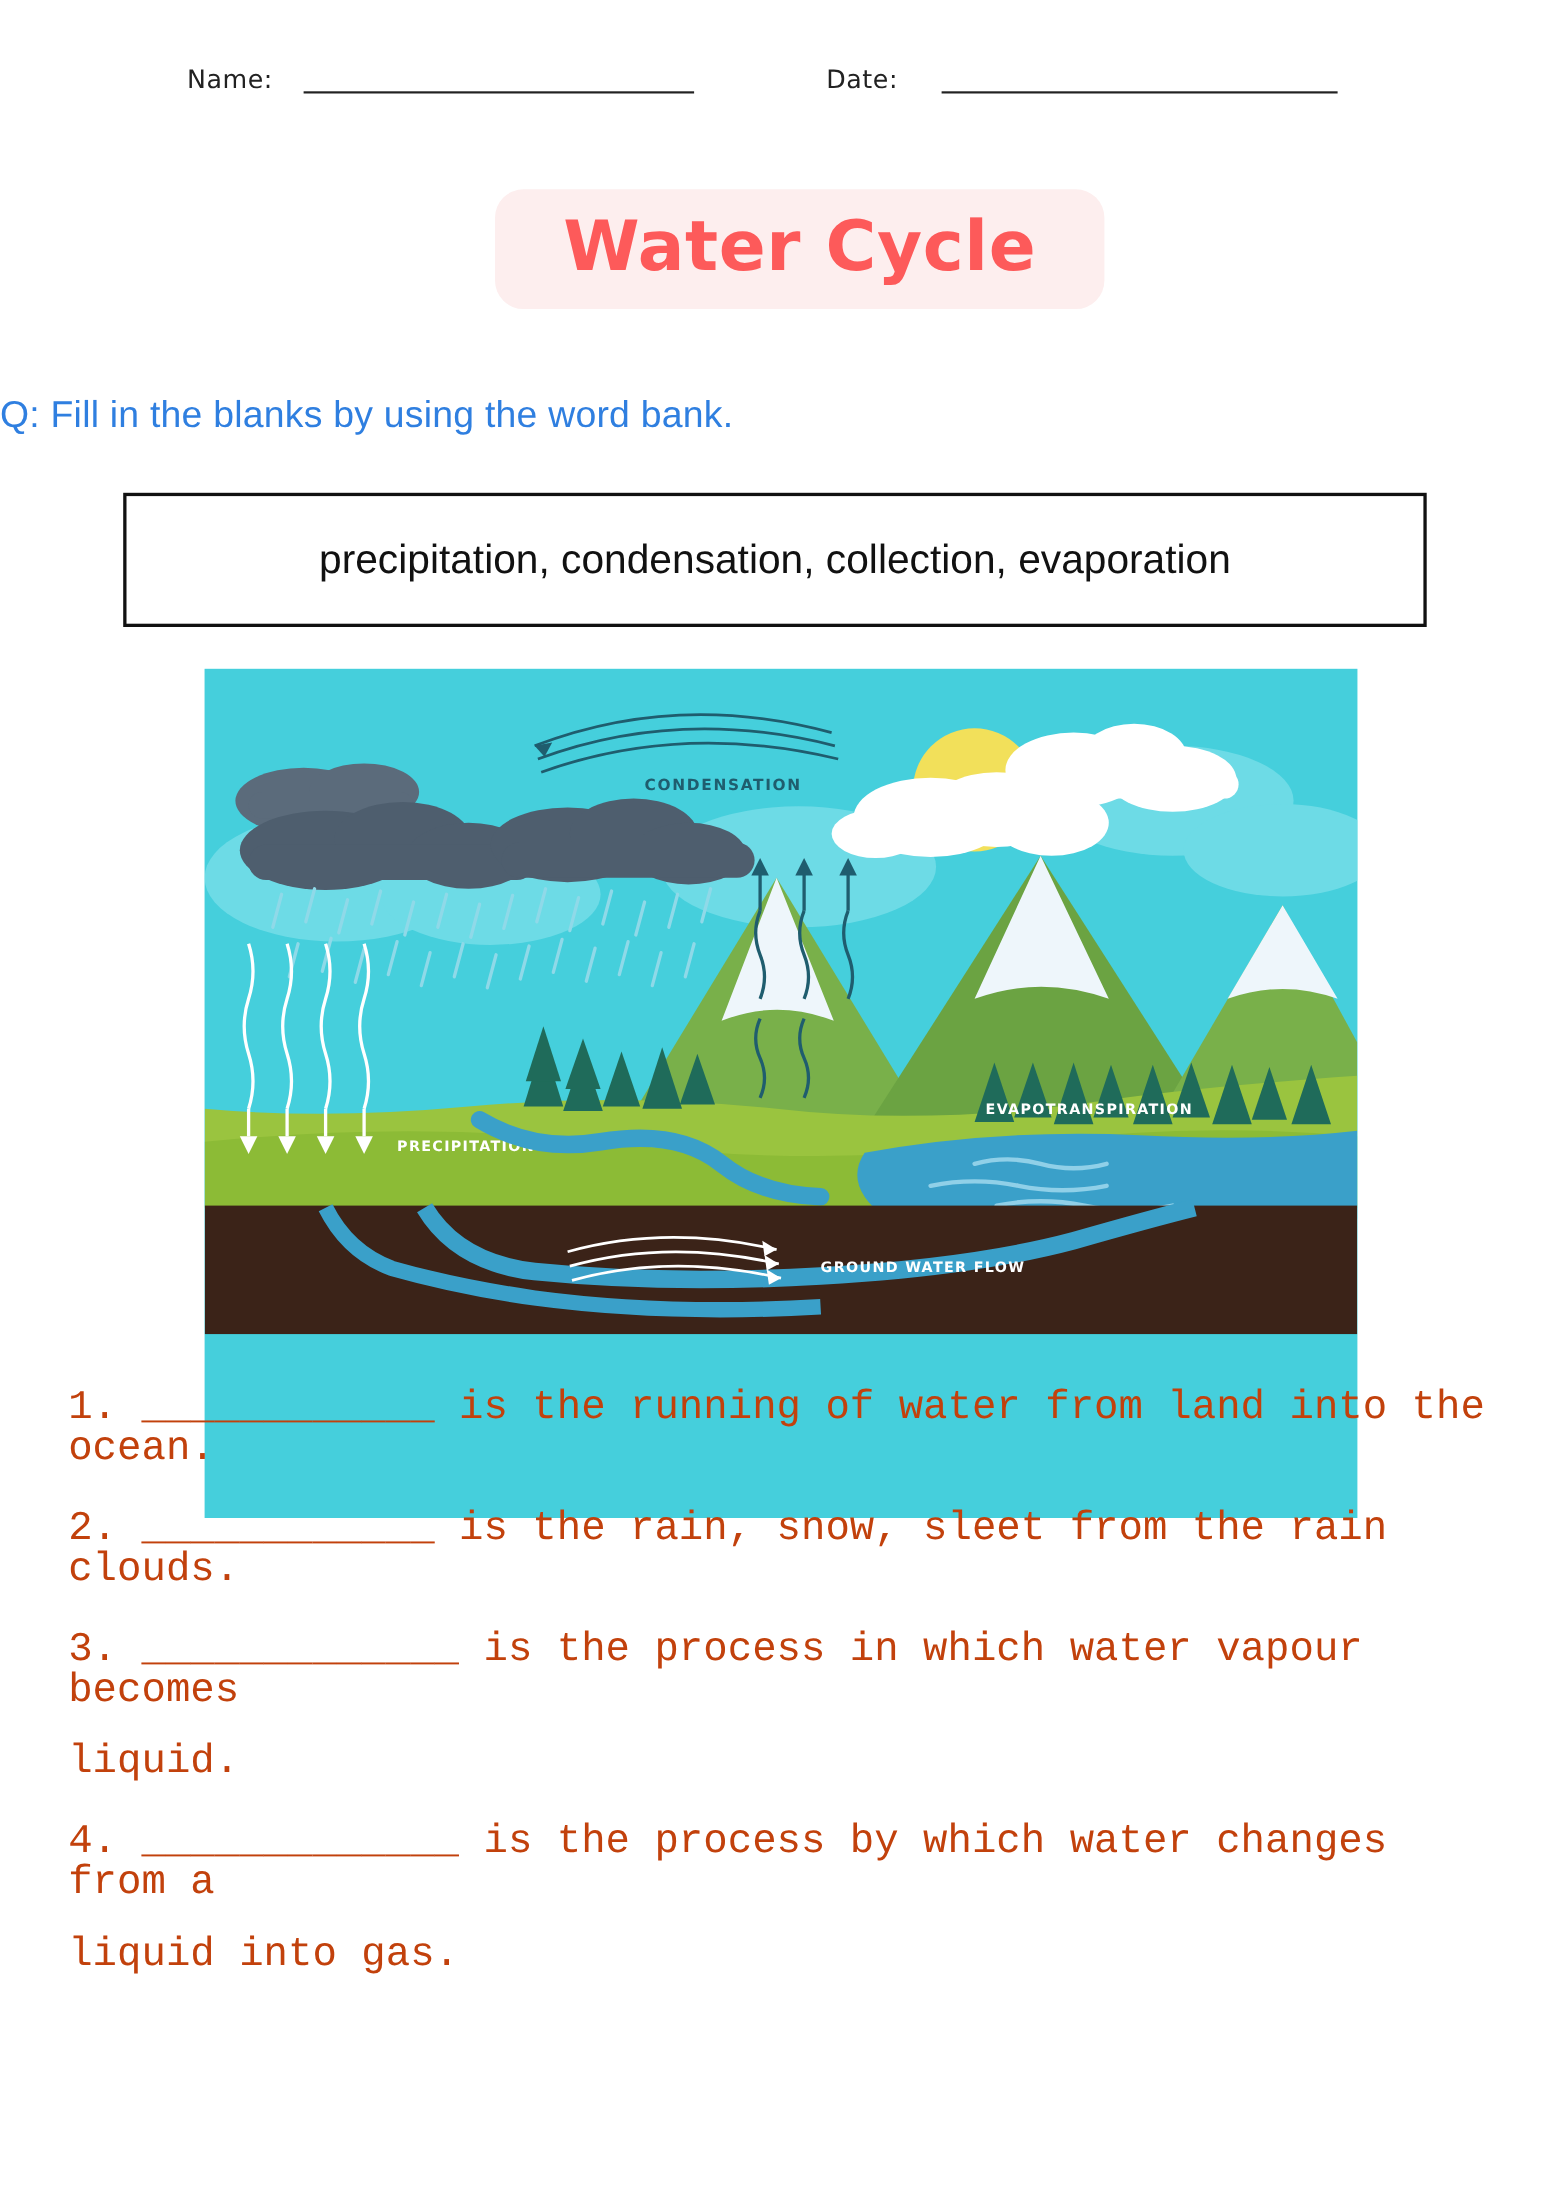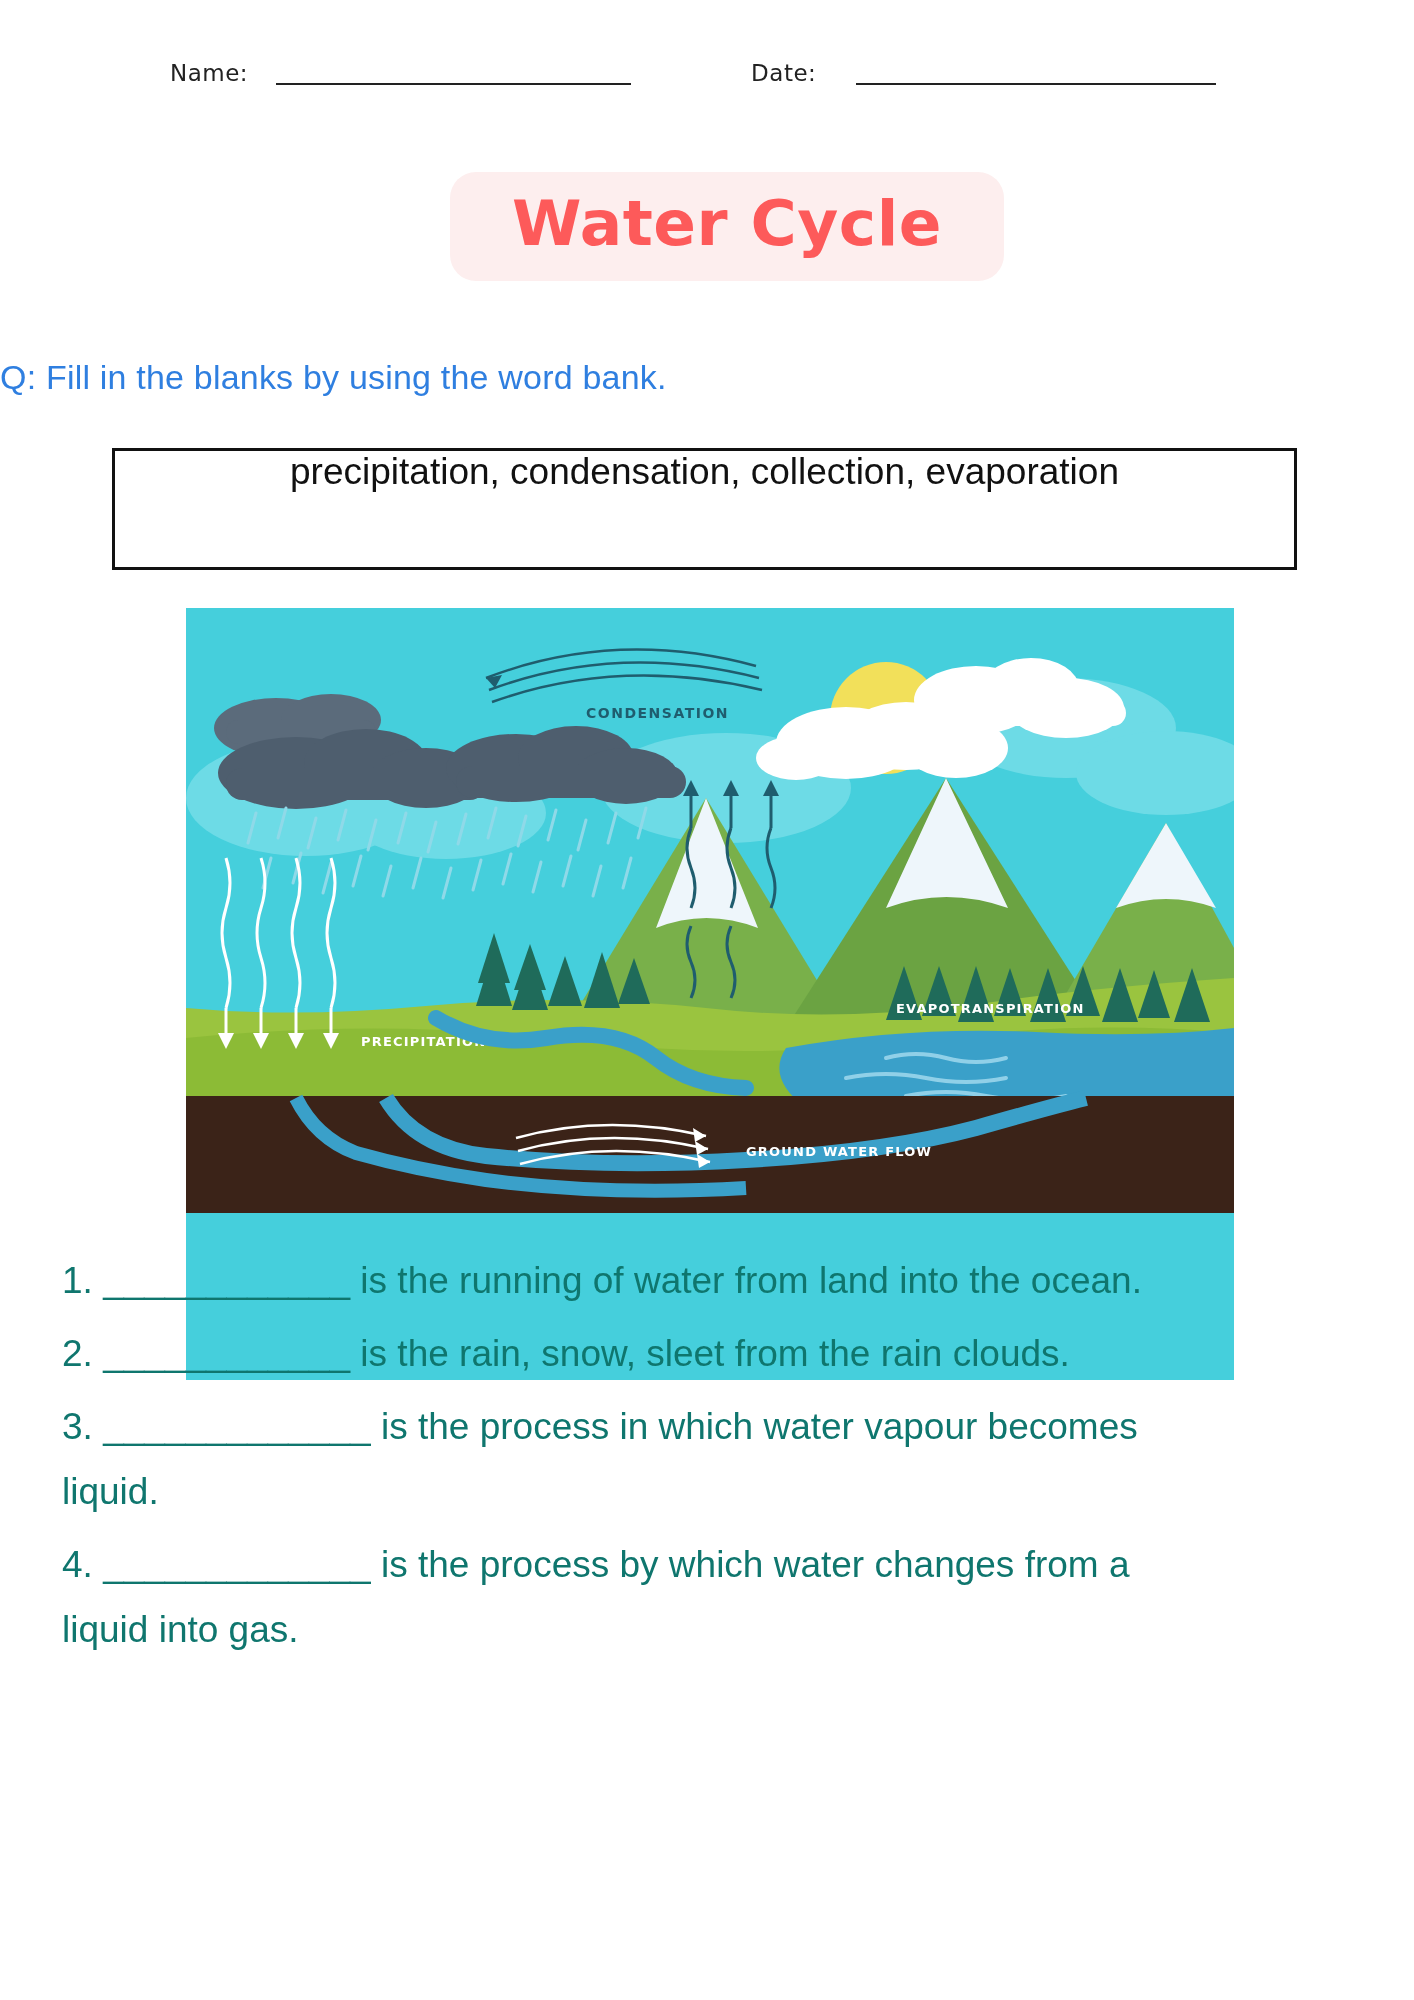--- a/index.html
+++ b/index.html
@@ -81,21 +81,21 @@
   
   .word-bank {
     position: absolute;
     top: 448px;
     left: 112px;
     width: 1185px;
     height: 122px;
     border: 3px solid #111;
     box-sizing: border-box;
     display: flex;
-    align-items: flex-start;
+    align-items: center;
     justify-content: center;
   }
   .word-bank-text {
     font-size: 37px;
     color: #111;
   }
 
   
   .figure {
     position: absolute;
@@ -111,22 +111,23 @@
   
   .q-list {
     position: absolute;
     top: 1262px;
     left: 62px;
     width: 1310px;
   }
   .q-item {
     font-size: 37px;
     line-height: 1.0;
-    color: #0f766e;
+    color: #c2410c;
     margin-bottom: 36px;
+    font-family: Liberation Mono, monospace;
   }
   .q-item .q-second-line {
     display: block;
     margin-top: 28px;
   }
 </style>
 </head>
 <body>
 
 <div class="header-row">

